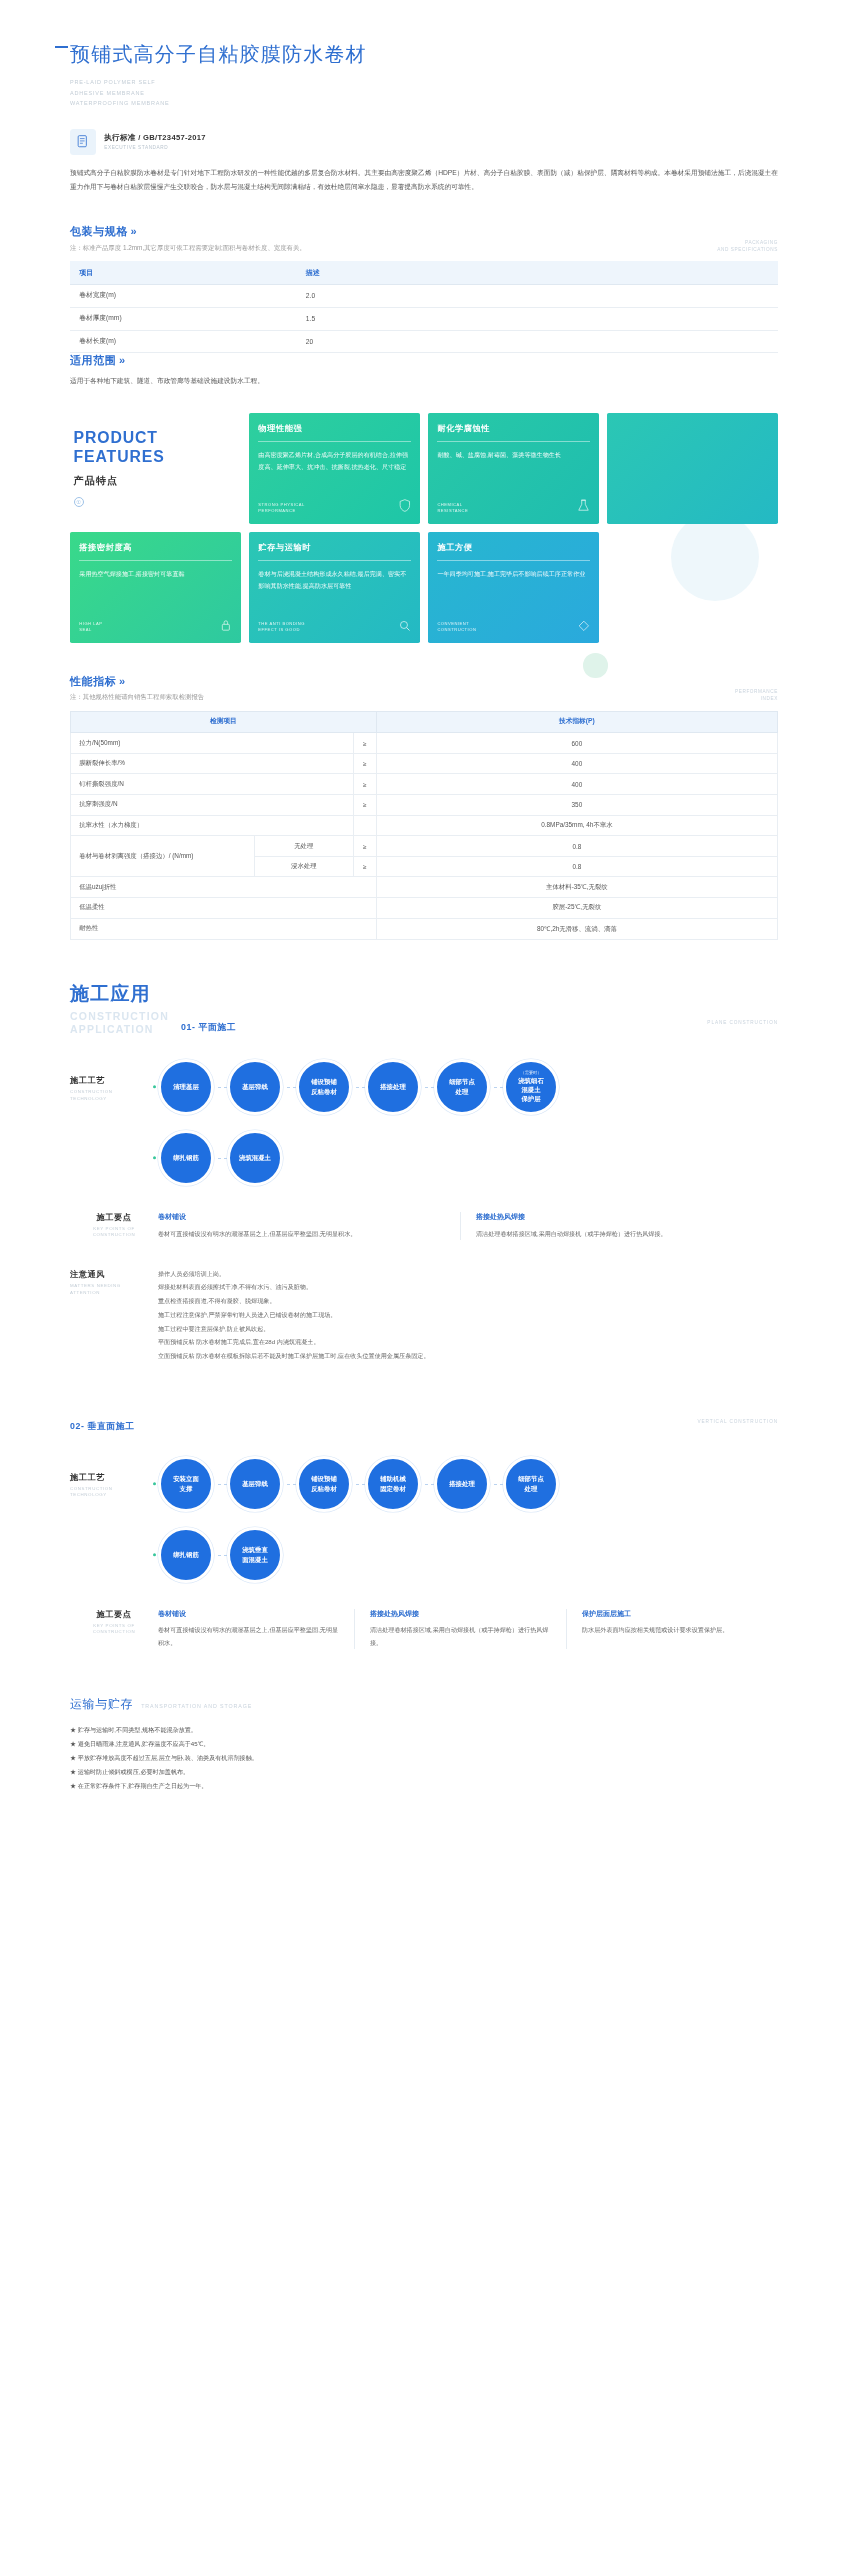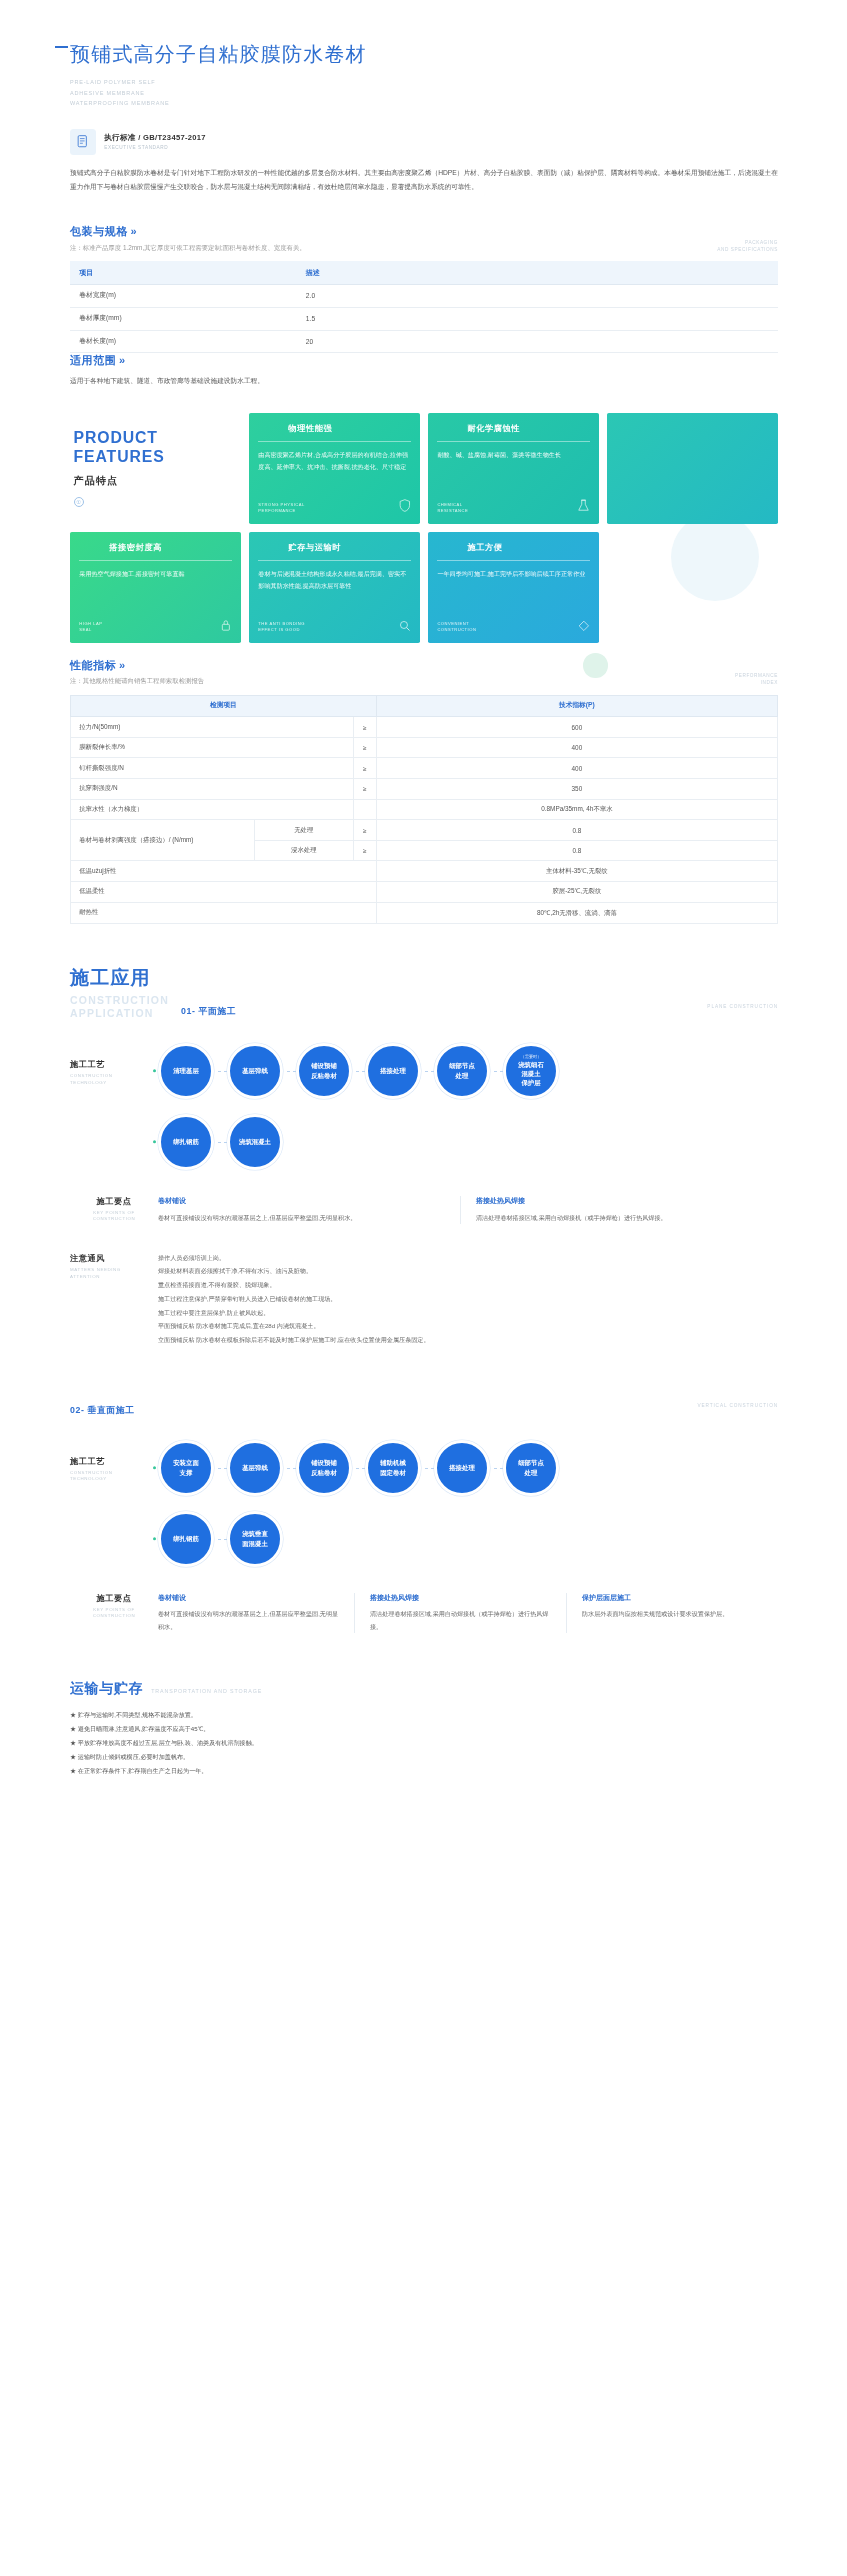--- a/index.html
+++ b/index.html
@@ -56,21 +56,21 @@
     padding: 15px 3.5px 0 3.5px;
   }
   .feat-label .pf1 { font-size: 15.8px; color: #2f6fd0; font-weight: bold; letter-spacing: 0.9px; line-height: 1.25; }
   .feat-label .pf2 { font-size: 10px; color: #333; font-weight: bold; margin-top: 7px; letter-spacing: 1.2px; }
   .feat-label .circle {
     margin-top: 9.3px; width: 10px; height: 10px; border-radius: 50%;
     border: 0.6px solid #9fc3e8; color:#9fc3e8; font-size: 5.3px; display:flex; align-items:center; justify-content:center;
   }
   .feat-card { border-radius: 1.8px; color: #fff; padding: 10.5px 9.3px 9.3px 9.3px; min-height: 111px;
     display: flex; flex-direction: column; position: relative; }
-  .feat-card .ft { font-size: 8.2px; font-weight: bold; letter-spacing: 0.6px; margin-left: 30px; }
+  .feat-card .ft { font-size: 8.2px; font-weight: bold; letter-spacing: 0.6px; }
   .feat-card .fhr { width: 100%; height: 0.6px; background: rgba(255,255,255,.45); margin: 7px 0 7px 0; }
   .feat-card .fd { font-size: 6.1px; line-height: 1.95; flex: 1; opacity: .95; }
   .feat-card .fen { font-size: 4.1px; letter-spacing: 0.5px; line-height: 1.5; opacity: .85; max-width: 70px; }
   .feat-card .foot { display: flex; align-items: flex-end; justify-content: space-between; }
   .feat-card .fico { opacity: .9; }
 
   
   table.perf { width: 100%; border-collapse: collapse; font-size: 6.4px; margin-top: 8.2px; }
   table.perf th {
     background: #eef5fc; color: #2f6fd0; font-weight: bold; padding: 5.8px 8.2px;
@@ -120,21 +120,21 @@
 
   
   .att-block { display: flex; margin-top: 27px; }
   .att-left { width: 88px; flex-shrink: 0; padding-top: 2.3px;}
   .att-left .l1 { font-size: 8.2px; font-weight: bold; color: #333; letter-spacing: 0.6px; }
   .att-left .l2 { font-size: 4.4px; color: #c3cdd6; letter-spacing: 0.6px; margin-top: 2.9px; line-height:1.5;}
   .att-right { flex: 1; font-size: 6.1px; line-height: 2.25; color: #666; }
 
   
   .trans-head { display:flex; align-items: baseline; gap: 8.2px; }
-  .trans-title { font-size: 14px; color: #2f6fd0; font-weight: bold; letter-spacing: 0.6px; }
+  .trans-title { font-size: 12px; color: #2f6fd0; font-weight: normal; letter-spacing: 0.6px; }
   .trans-en { font-size: 5.3px; color: #c9d3dd; letter-spacing: 0.9px; }
   .trans-list { margin-top: 10.5px; font-size: 6.1px; line-height: 2.3; color: #555; }
 
   
   .blob { position: absolute; border-radius: 50%; z-index: -1; }
 </style>
 </head>
 <body>
 
 <div class="page">
@@ -295,21 +295,21 @@
           <div class="fico">
             <svg width="11.7" height="11.7" viewBox="0 0 20 20">
                 <path d="M10 2 L18 10 L10 18 L2 10 Z" fill="none" stroke="#fff" stroke-width="1.2"></path>
               </svg>
           </div>
         </div>
       </div>
     </div>
   </div>
 
-  <div class="inner" style="margin-top:15px;">
+  <div class="inner" style="margin-top:31px;">
     <div class="sec-head">
       <div>
         <span class="sec-title">性能指标</span>
         <span class="arrows sec-title">»</span>
         <div class="sec-note">注：其他规格性能请向销售工程师索取检测报告</div>
       </div>
       <div class="en-side" style="white-space:pre-line;">PERFORMANCE
 INDEX</div>
     </div>
 

